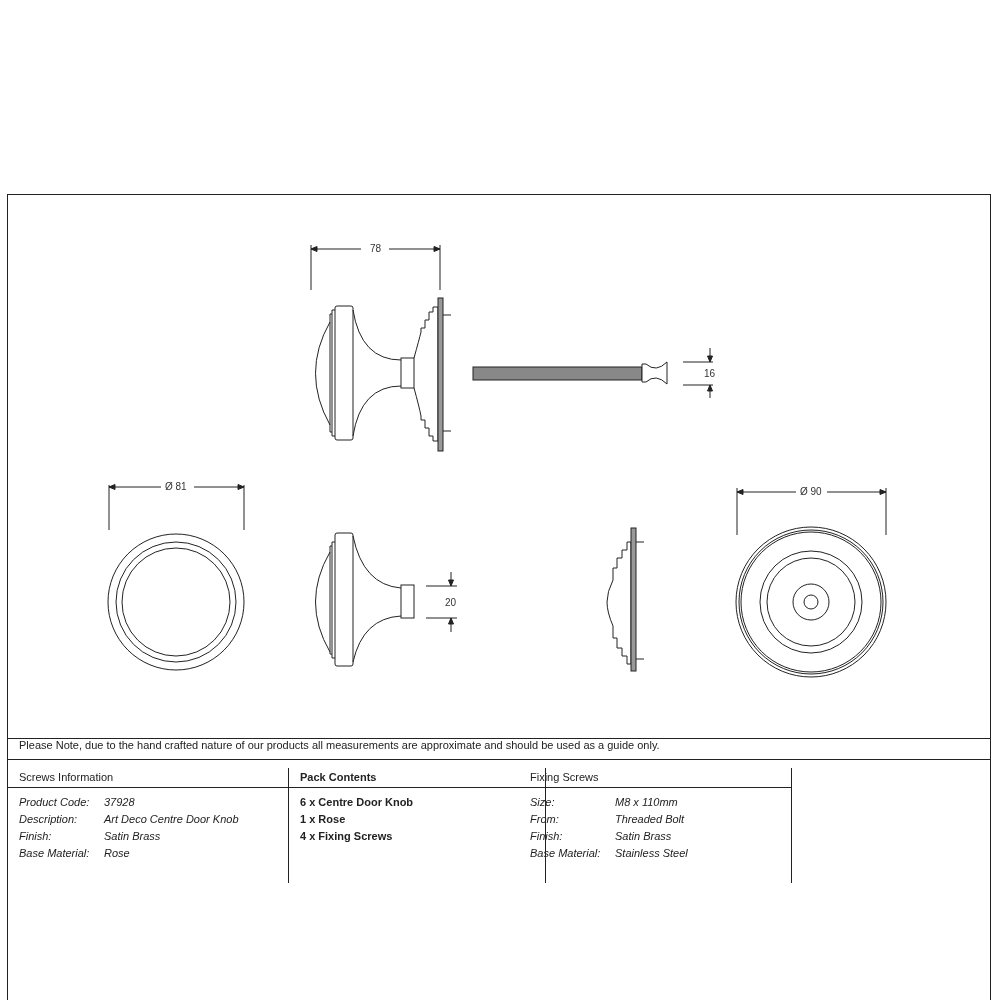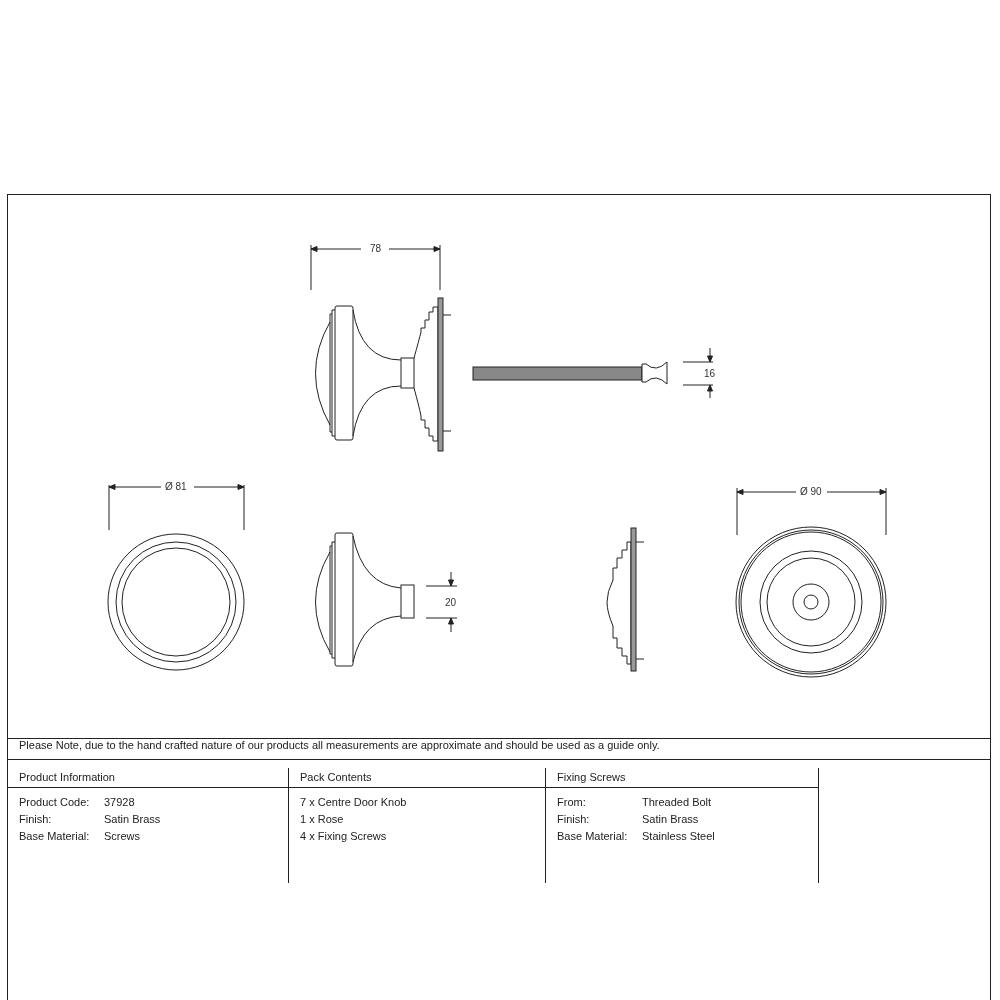--- a/index.html
+++ b/index.html
@@ -4,21 +4,21 @@
 <style>
   html, body { margin:0; padding:0; background:#ffffff; }
   body { width:1000px; height:1000px; position:relative; font-family:"Liberation Sans", sans-serif; color:#222; overflow:hidden; }
   .frame { position:absolute; left:7px; top:155px; width:984px; height:817px; border:1.5px solid #222; box-sizing:border-box;margin-top:39px; }
   .drawing { position:absolute; left:0; top:0; width:100%; height:544px; border-bottom:1.5px solid #222; box-sizing:border-box; }
   .drawing svg { position:absolute; left:-7px; top:-155px; }
   .note { position:absolute; left:0; top:536px; width:100%; height:29px; border-bottom:1.5px solid #222; box-sizing:border-box; font-size:11px; padding:8px 0 0 11px; }
   .col { position:absolute; top:573px; height:115px; border-right:1.5px solid #222; box-sizing:border-box; font-size:11px; }
   .col-head { height:20px; border-bottom:1.5px solid #222; box-sizing:border-box; padding:3px 0 0 11px; }
   .col-body { padding:6px 0 0 11px; }
-  .row { display:flex; height:17px; line-height:17px; }
+  .row { display:flex; height:17px; line-height:17px;font-style:italic; }
   .row .k { width:85px; }
   .pack-item { height:17px; line-height:17px; }
   .logo { position:absolute; left:811px; top:573px; width:172px; height:115px; }
   .logo svg { position:absolute; left:30px; top:30px; }
   .dim { font-size:10px; fill:#333; font-family:"Liberation Sans", sans-serif; }
 </style>
 </head>
 <body>
 
 <div class="frame">
@@ -103,49 +103,57 @@
         <circle cx="810" cy="562" r="44"></circle>
         <circle cx="810" cy="562" r="18"></circle>
         <circle cx="810" cy="562" r="7"></circle>
       </g>
     </svg>
   </div>
 
   <div class="note">Please Note, due to the hand crafted nature of our products all measurements are approximate and should be used as a guide only.</div>
 
   <div class="col" style="left:0;width:281px;">
-    <div class="col-head">Product Information</div>
+    <div class="col-head">Screws Information</div>
     <div class="col-body">
       <div class="row">
           <span class="k">Product Code:</span>
           <span>37928</span>
+        </div>
+      <div class="row">
+          <span class="k">Description:</span>
+          <span>Art Deco Centre Door Knob</span>
         </div>
       <div class="row">
           <span class="k">Finish:</span>
           <span>Satin Brass</span>
         </div>
       <div class="row">
           <span class="k">Base Material:</span>
-          <span>Screws</span>
+          <span>Rose</span>
         </div>
     </div>
   </div>
 
-  <div class="col" style="left:281px;width:257px;">
+  <div class="col" style="left:281px;width:257px;font-weight:bold;">
     <div class="col-head">Pack Contents</div>
     <div class="col-body">
-      <div class="pack-item">7 x Centre Door Knob</div>
+      <div class="pack-item">6 x Centre Door Knob</div>
       <div class="pack-item">1 x Rose</div>
       <div class="pack-item">4 x Fixing Screws</div>
     </div>
   </div>
 
-  <div class="col" style="left:538px;width:273px;">
+  <div class="col" style="left:511px;width:273px;">
     <div class="col-head">Fixing Screws</div>
     <div class="col-body">
+      <div class="row">
+          <span class="k">Size:</span>
+          <span>M8 x 110mm</span>
+        </div>
       <div class="row">
           <span class="k">From:</span>
           <span>Threaded Bolt</span>
         </div>
       <div class="row">
           <span class="k">Finish:</span>
           <span>Satin Brass</span>
         </div>
       <div class="row">
           <span class="k">Base Material:</span>

